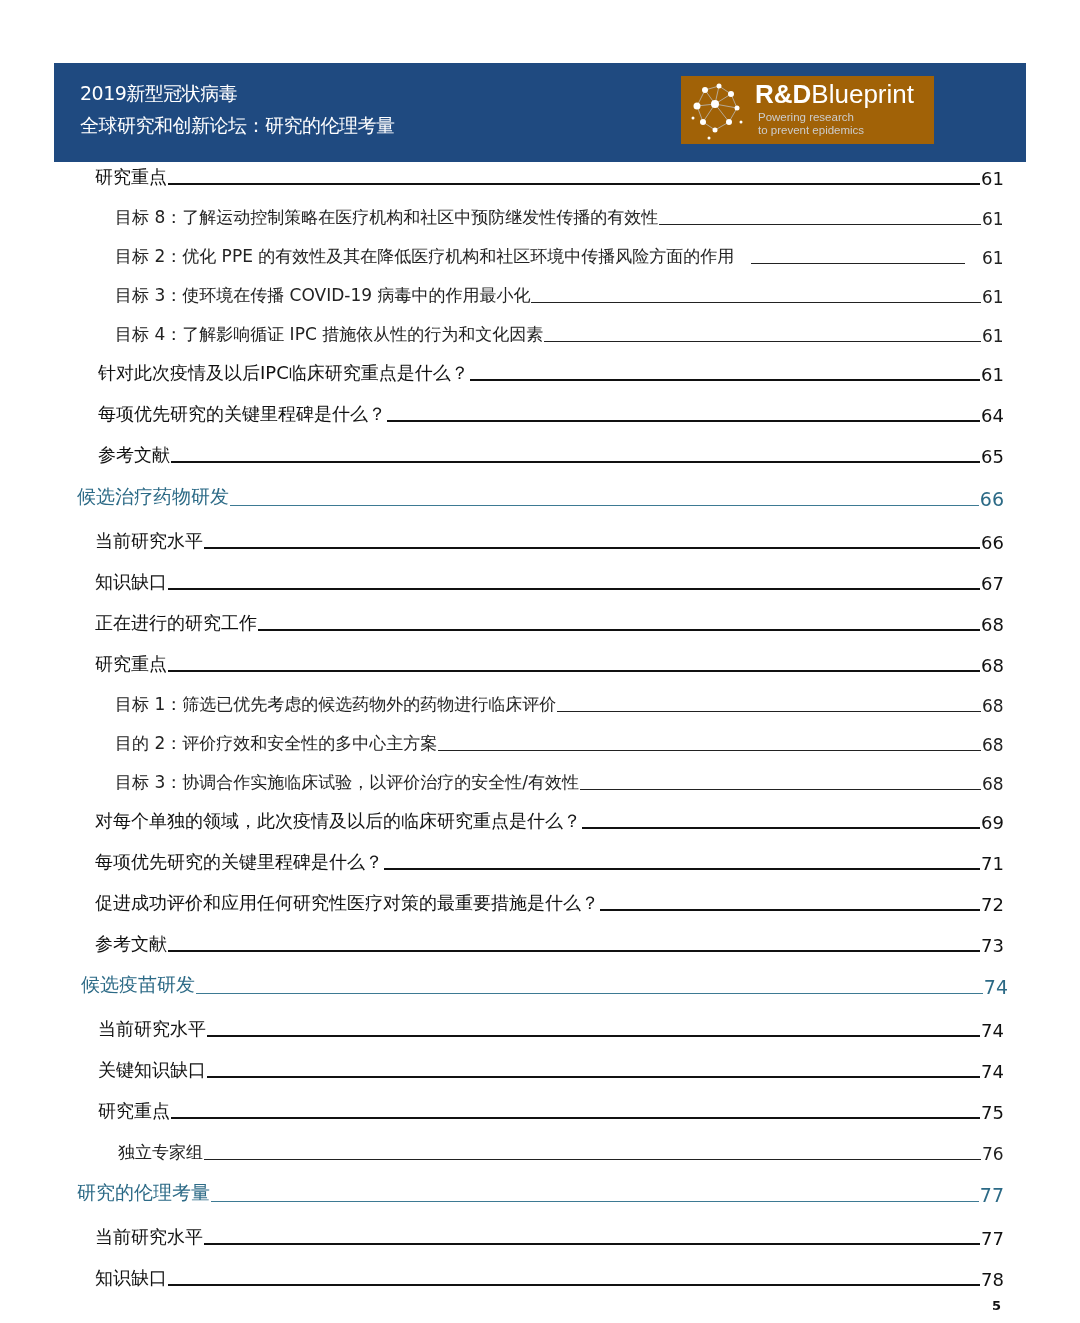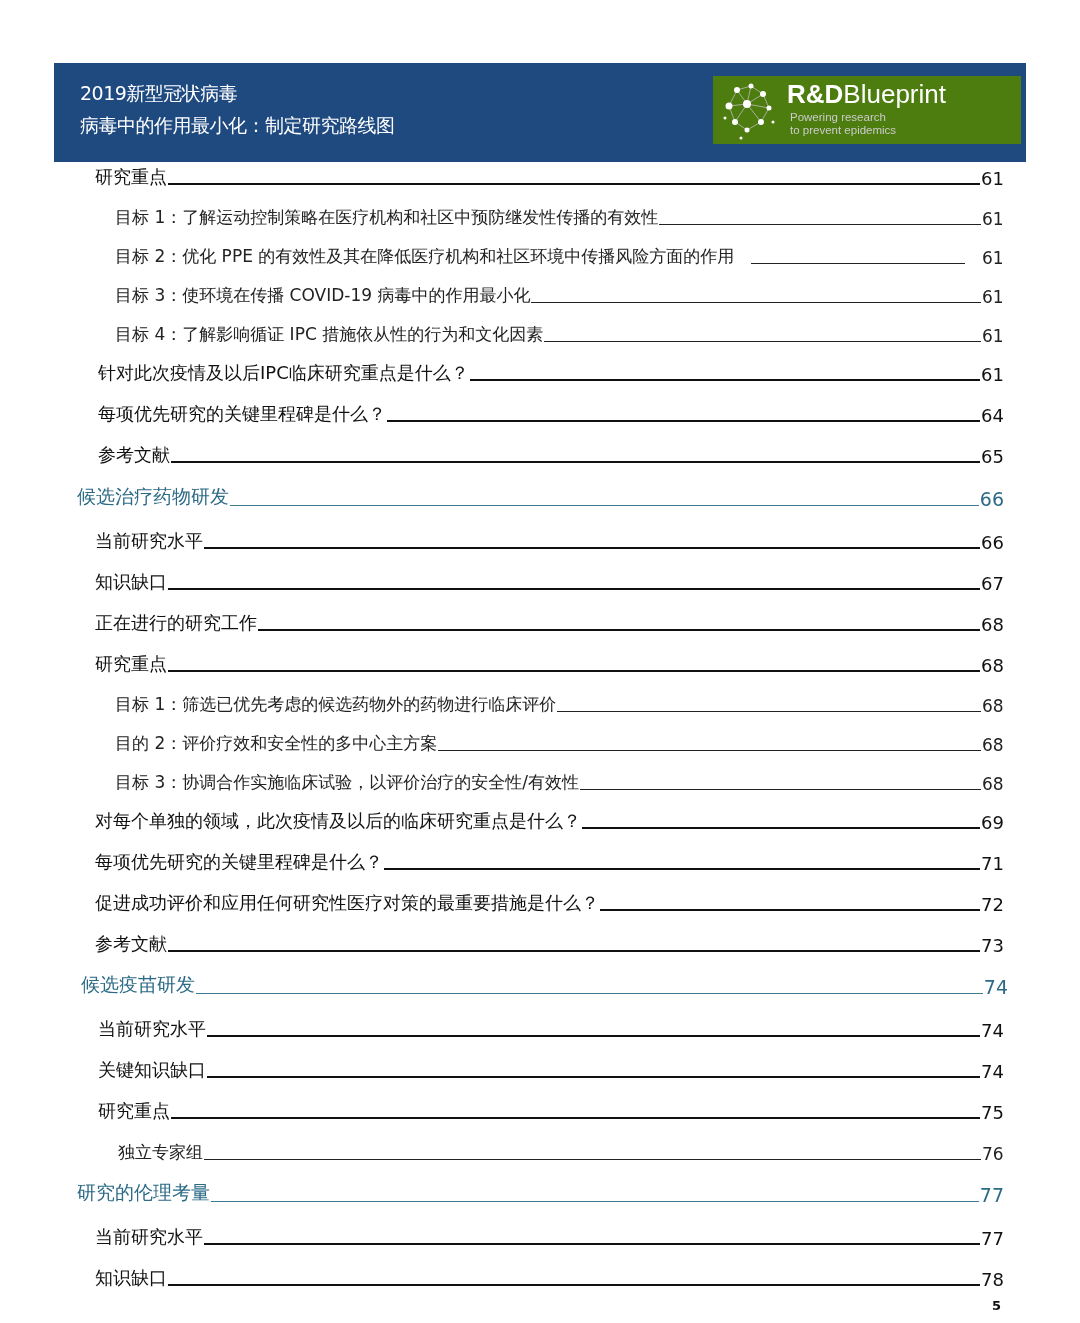--- a/index.html
+++ b/index.html
@@ -1,20 +1,20 @@
 <!DOCTYPE html>
 <html><head>
 <meta charset="utf-8">
 <style>
   html,body{margin:0;padding:0;background:#fff;}
   body{width:1080px;height:1323px;position:relative;overflow:hidden;font-family:"DejaVu Sans","Liberation Sans",sans-serif;color:#111;}
   .header{position:absolute;left:54px;top:63px;width:972px;height:99px;background:#1f4a80;}
   .header .t1{position:absolute;left:26px;top:18px;color:#fff;font-size:19px;letter-spacing:-0.5px;}
   .header .t2{position:absolute;left:26px;top:50px;color:#fff;font-size:19px;letter-spacing:-0.5px;}
-  .logo{position:absolute;left:659px;top:13px;width:308px;height:68px;background:#4d7c0f;}
+  .logo{position:absolute;left:627px;top:13px;width:253px;height:68px;background:#a16207;}
   .logo svg{position:absolute;left:4px;top:2px;}
   .logo .brand{position:absolute;left:74px;top:3px;color:#fff;font-size:26px;font-family:"Liberation Sans",sans-serif;}
   .logo .brand b{font-weight:bold;}
   .logo .tag{position:absolute;left:77px;top:35px;color:#ccc;font-size:11.5px;line-height:13px;font-family:"Liberation Sans",sans-serif;}
   .toc{position:absolute;left:0;top:0;width:1080px;}
   .row{position:absolute;display:flex;align-items:flex-end;height:26px;}
   .row .lbl{white-space:nowrap;flex:0 0 auto;}
   .row .lead{flex:1 1 auto;border-bottom:2px solid #111;margin:0 1px 4px 1px;height:0;}
   .row .pg{flex:0 0 auto;min-width:22px;text-align:left;}
   .lvl1 .lbl,.lvl1 .pg{font-size:19px;color:#2c6a86;}
@@ -22,21 +22,21 @@
   .lvl2 .lbl,.lvl2 .pg{font-size:18px;font-weight:normal;color:#111;}
   .lvl3 .lbl,.lvl3 .pg{font-size:17px;color:#222;}
   .lvl3 .lead{border-bottom:1.5px solid #222;}
   .pagenum{position:absolute;left:992px;top:1298px;font-size:13px;font-weight:bold;}
 </style>
 </head>
 <body>
 
 <div class="header">
   <div class="t1">2019新型冠状病毒</div>
-  <div class="t2">病毒中的作用最小化：制定研究路线图</div>
+  <div class="t2">全球研究和创新论坛：研究的伦理考量</div>
   <div class="logo">
     <svg width="66" height="64" viewBox="0 0 66 64">
       <g stroke="#bbb" stroke-width="0.8" fill="none">
         <path d="M20 12 L34 8 L46 16 L52 30 L44 44 L30 52 L18 44 L12 28 Z"></path>
         <path d="M20 12 L30 26 L46 16 M30 26 L44 44 M30 26 L12 28 M30 26 L18 44 M34 8 L30 26 M52 30 L30 26"></path>
       </g>
       <g fill="#fff">
         <circle cx="20" cy="12" r="3"></circle>
           <circle cx="34" cy="8" r="2.5"></circle>
           <circle cx="46" cy="16" r="3"></circle>
@@ -59,21 +59,21 @@
   </div>
 </div>
 
 <div class="toc" id="toc">
     <div class="row lvl2" style="left: 95px; top: 163px; width: 909px;">
       <span class="lbl">研究重点</span>
       <span class="lead"></span>
       <span class="pg">61</span>
     </div>
     <div class="row lvl3" style="left: 115px; top: 203px; width: 889px;">
-      <span class="lbl">目标 1：了解运动控制策略在医疗机构和社区中预防继发性传播的有效性</span>
+      <span class="lbl">目标 8：了解运动控制策略在医疗机构和社区中预防继发性传播的有效性</span>
       <span class="lead"></span>
       <span class="pg">61</span>
     </div>
     <div class="row lvl3" style="left: 115px; top: 242px; width: 889px; gap: 16px;">
       <span class="lbl">目标 2：优化 PPE 的有效性及其在降低医疗机构和社区环境中传播风险方面的作用</span>
       <span class="lead"></span>
       <span class="pg">61</span>
     </div>
     <div class="row lvl3" style="left: 115px; top: 281px; width: 889px;">
       <span class="lbl">目标 3：使环境在传播 COVID-19 病毒中的作用最小化</span>

